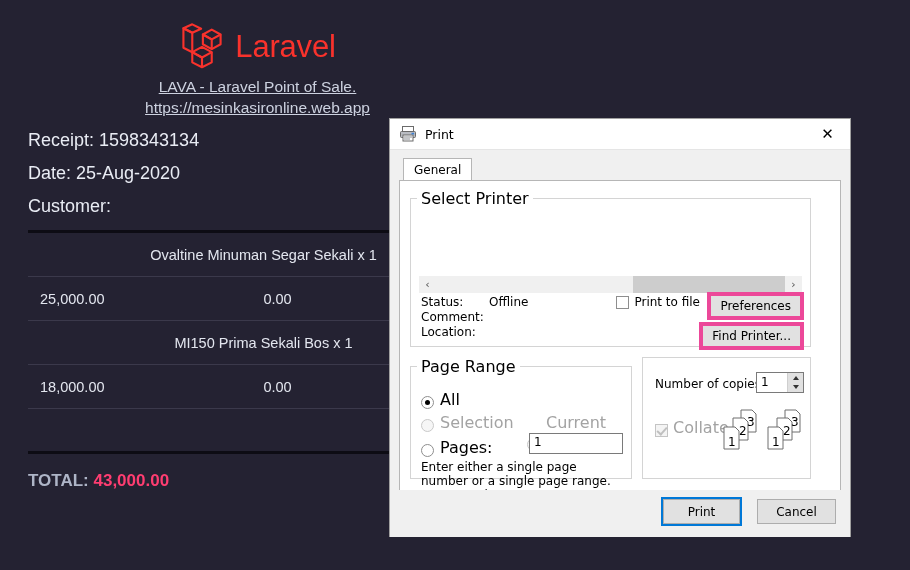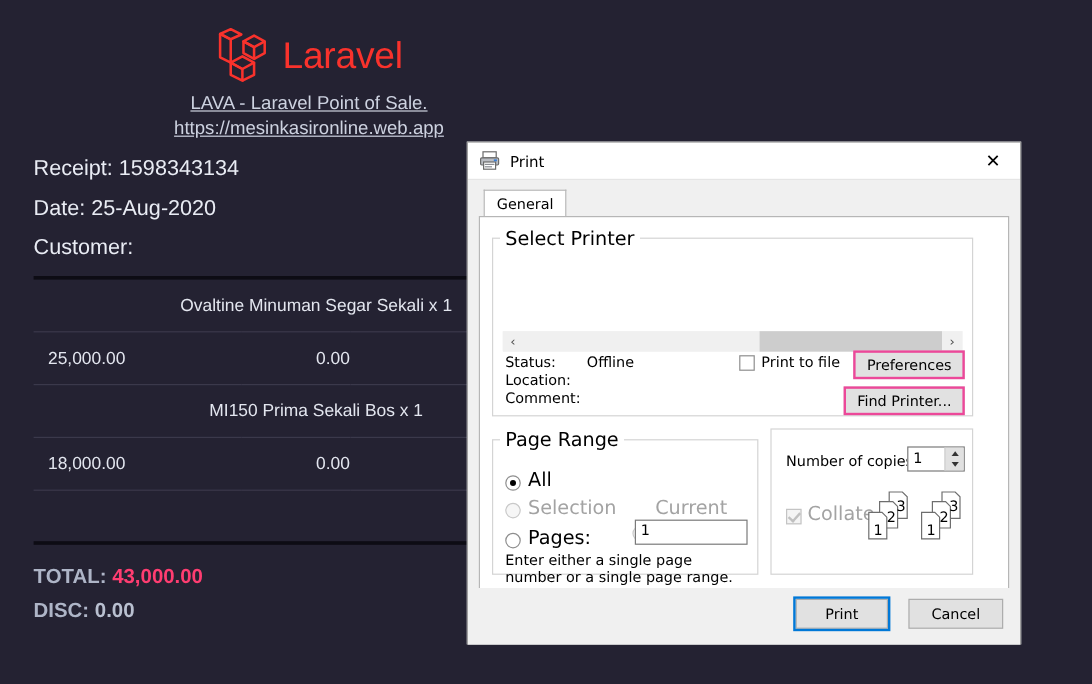--- a/index.html
+++ b/index.html
@@ -116,21 +116,21 @@
   .cb {
     width: 13px; height: 13px; border: 1px solid #8e8e8e; background: #fff;
     margin-right: 5px; display: inline-block; position: relative;
   }
   .cb.disabled { border-color: #c4c4c4; background: #f4f4f4; }
   .cb.checked.disabled::after {
     content: ""; position: absolute; left: 3px; top: 0px; width: 4px; height: 8px;
     border: solid #c0c0c0; border-width: 0 2px 2px 0; transform: rotate(42deg);
   }
   .btn {
-    background: #e1e1e1; border: 2px solid #ec4899; font-size: 12px;
+    background: #e1e1e1; border: 4px solid #ec4899; font-size: 12px;
     padding: 3px 9px; min-width: 78px; text-align: center; color: #000;
     font-family: "DejaVu Sans", sans-serif;
   }
   .btn-prefs { position: absolute; right: 0; top: -3px; }
   .btn-find { position: absolute; right: 0; top: 27px; }
 
   .grp-range { left: 10px; top: 176px; width: 222px; height: 122px; }
   .grp-copies { left: 242px; top: 176px; width: 169px; height: 122px; }
 
   .radio {
@@ -247,24 +247,20 @@
       </tbody>
     </table>
 
     <div class="rule-thick2"></div>
 
     <div class="totals">
       <div>
         <span>TOTAL:</span>
         <span class="val-pink">43,000.00</span>
       </div>
-      <div>
-        <span>DISC:</span>
-        <span class="val-grey">0.00</span>
-      </div>
     </div>
   </div>
 
   <div class="dialog">
 
     <div class="titlebar">
       <svg class="tb-icon" viewBox="0 0 18 18">
         <rect x="3.5" y="1.5" width="11" height="5" fill="#fff" stroke="#6b6b6b"></rect>
         <rect x="1.5" y="6.5" width="15" height="6" rx="1" fill="#b9bcc2" stroke="#6b6b6b"></rect>
         <rect x="4" y="10" width="10" height="6" fill="#fff" stroke="#6b6b6b"></rect>
@@ -295,25 +291,25 @@
             </div>
             <div class="arrow">›</div>
           </div>
 
           <div class="statusgrid">
             <div class="row">
               <span class="lbl">Status:</span>
               <span class="val">Offline</span>
             </div>
             <div class="row">
+              <span class="lbl">Comment:</span>
+              <span class="val"></span>
+            </div>
+            <div class="row">
               <span class="lbl">Location:</span>
-              <span class="val"></span>
-            </div>
-            <div class="row">
-              <span class="lbl">Comment:</span>
               <span class="val"></span>
             </div>
 
             <label class="ptf">
               <span class="cb"></span>
               <span>Print to file</span>
             </label>
 
             <div class="btn btn-prefs">Preferences</div>
             <div class="btn btn-find">Find Printer...</div>

